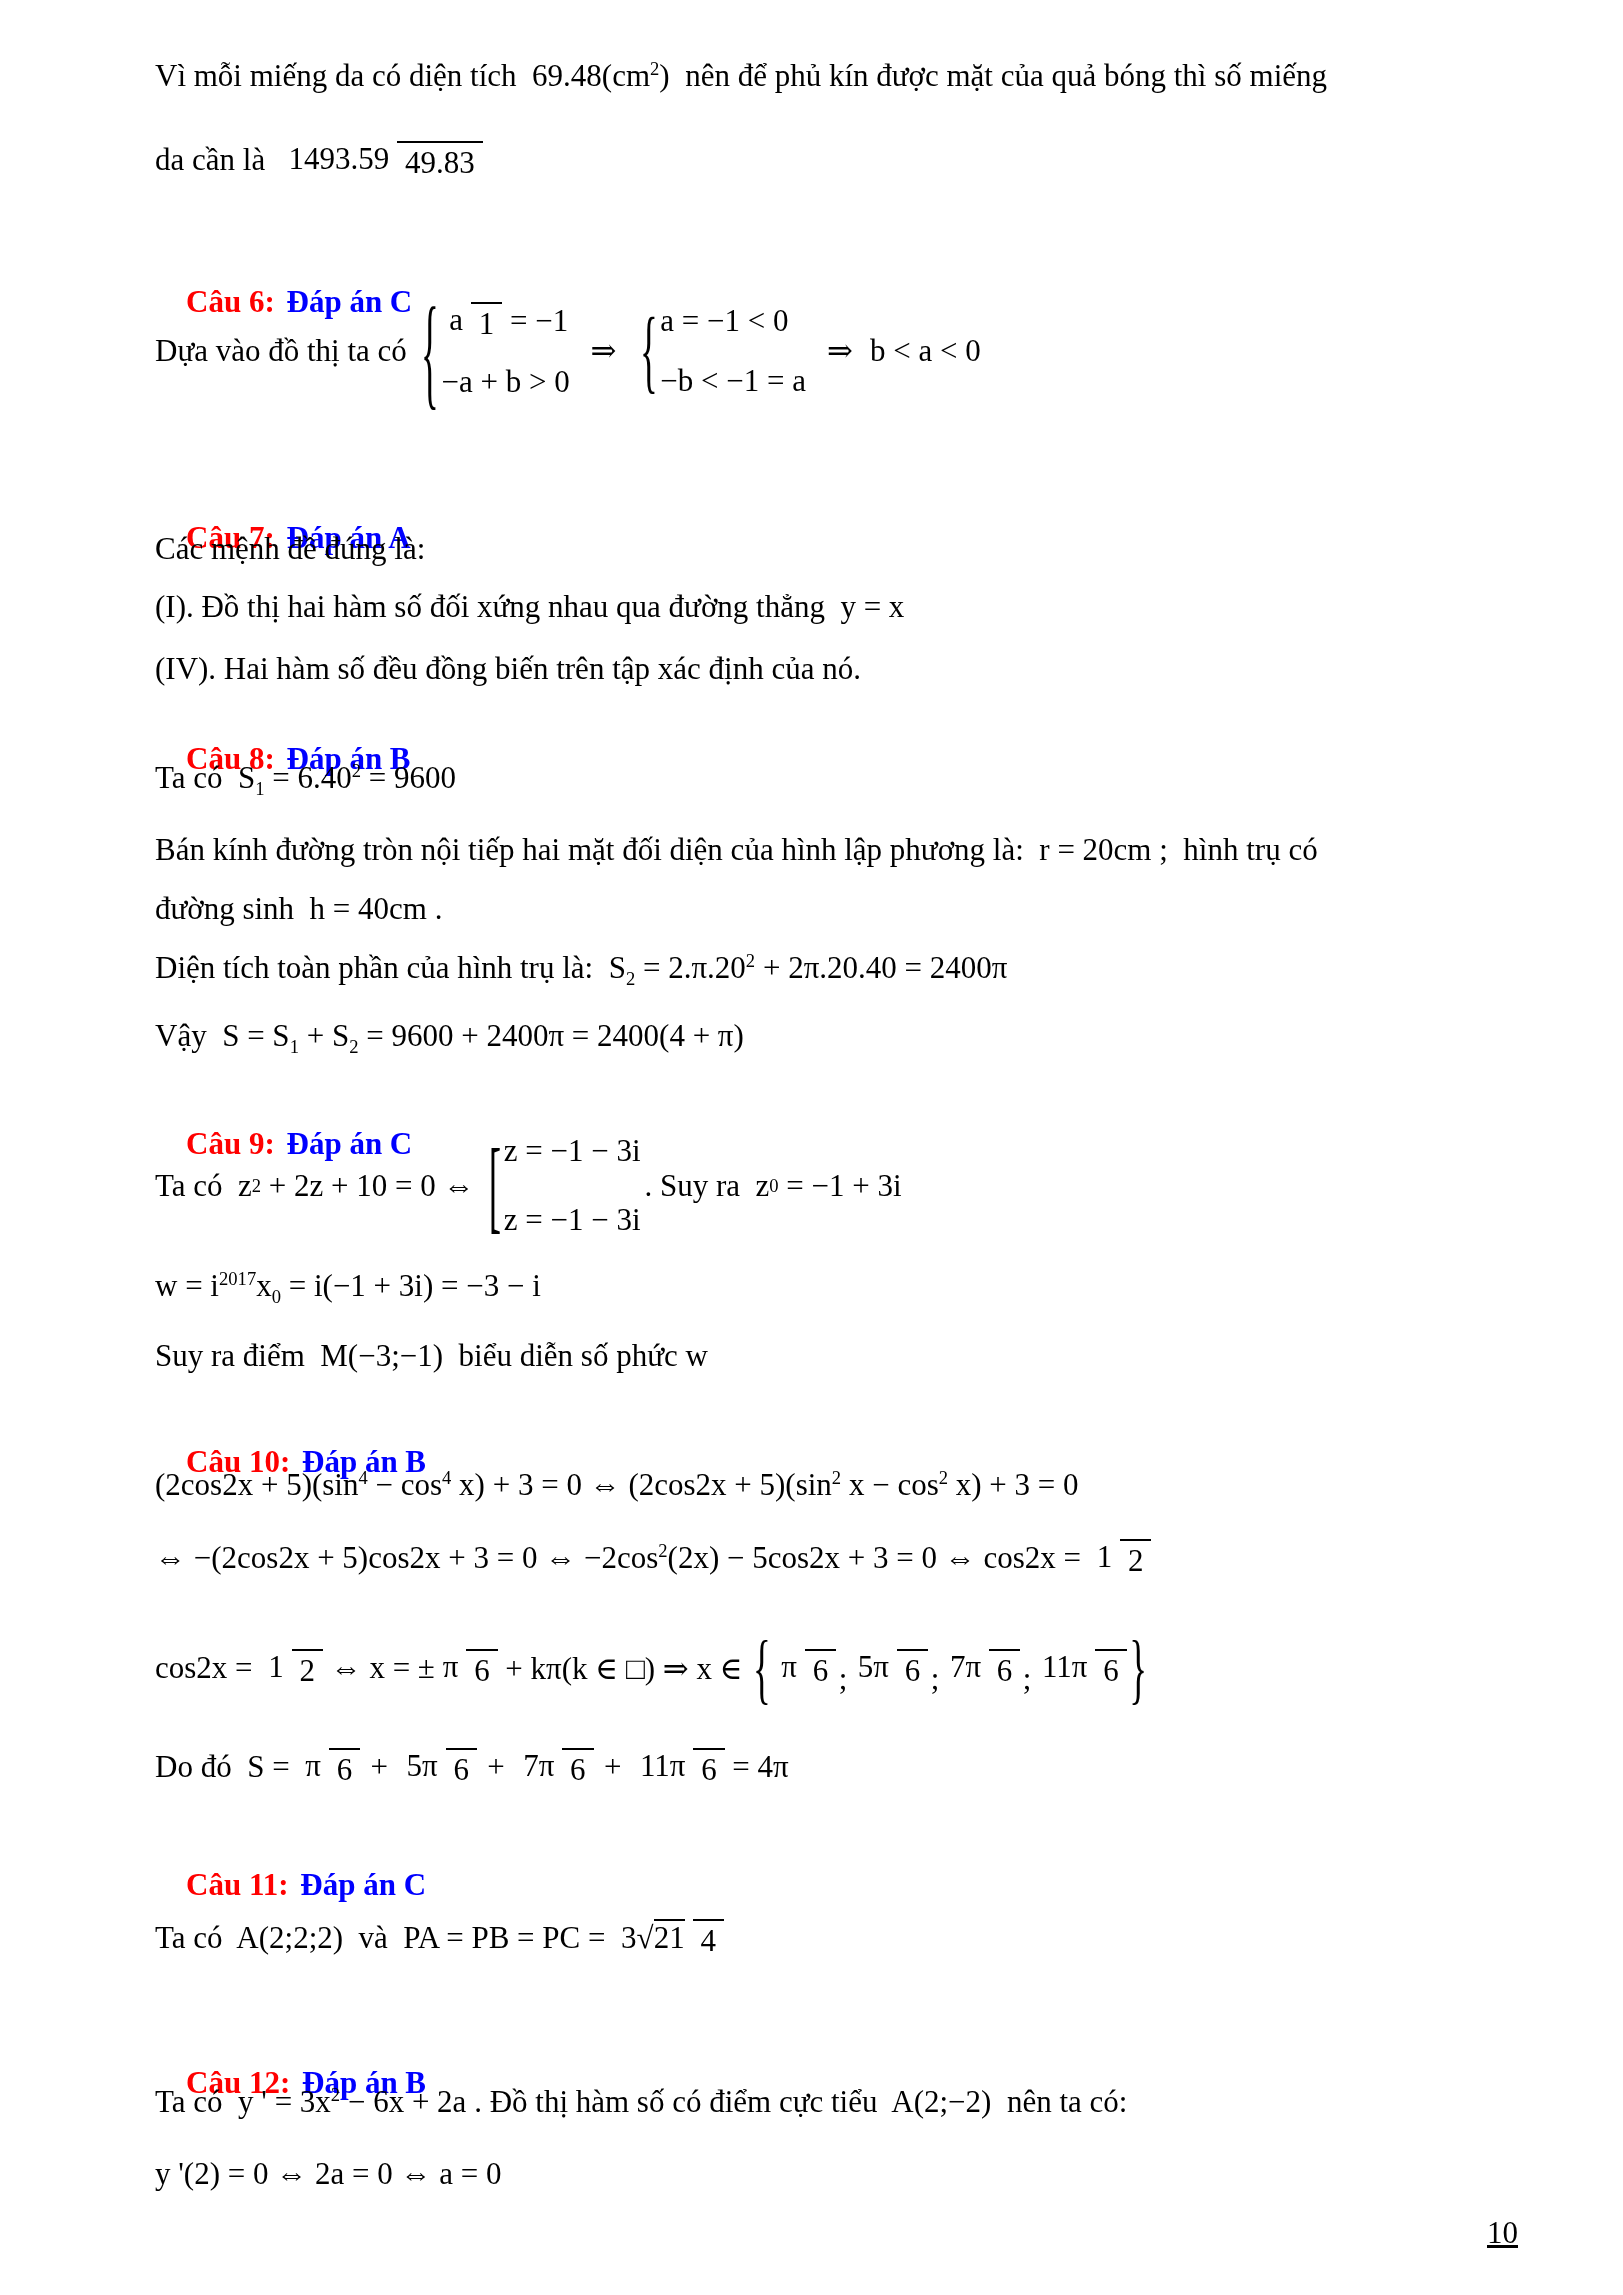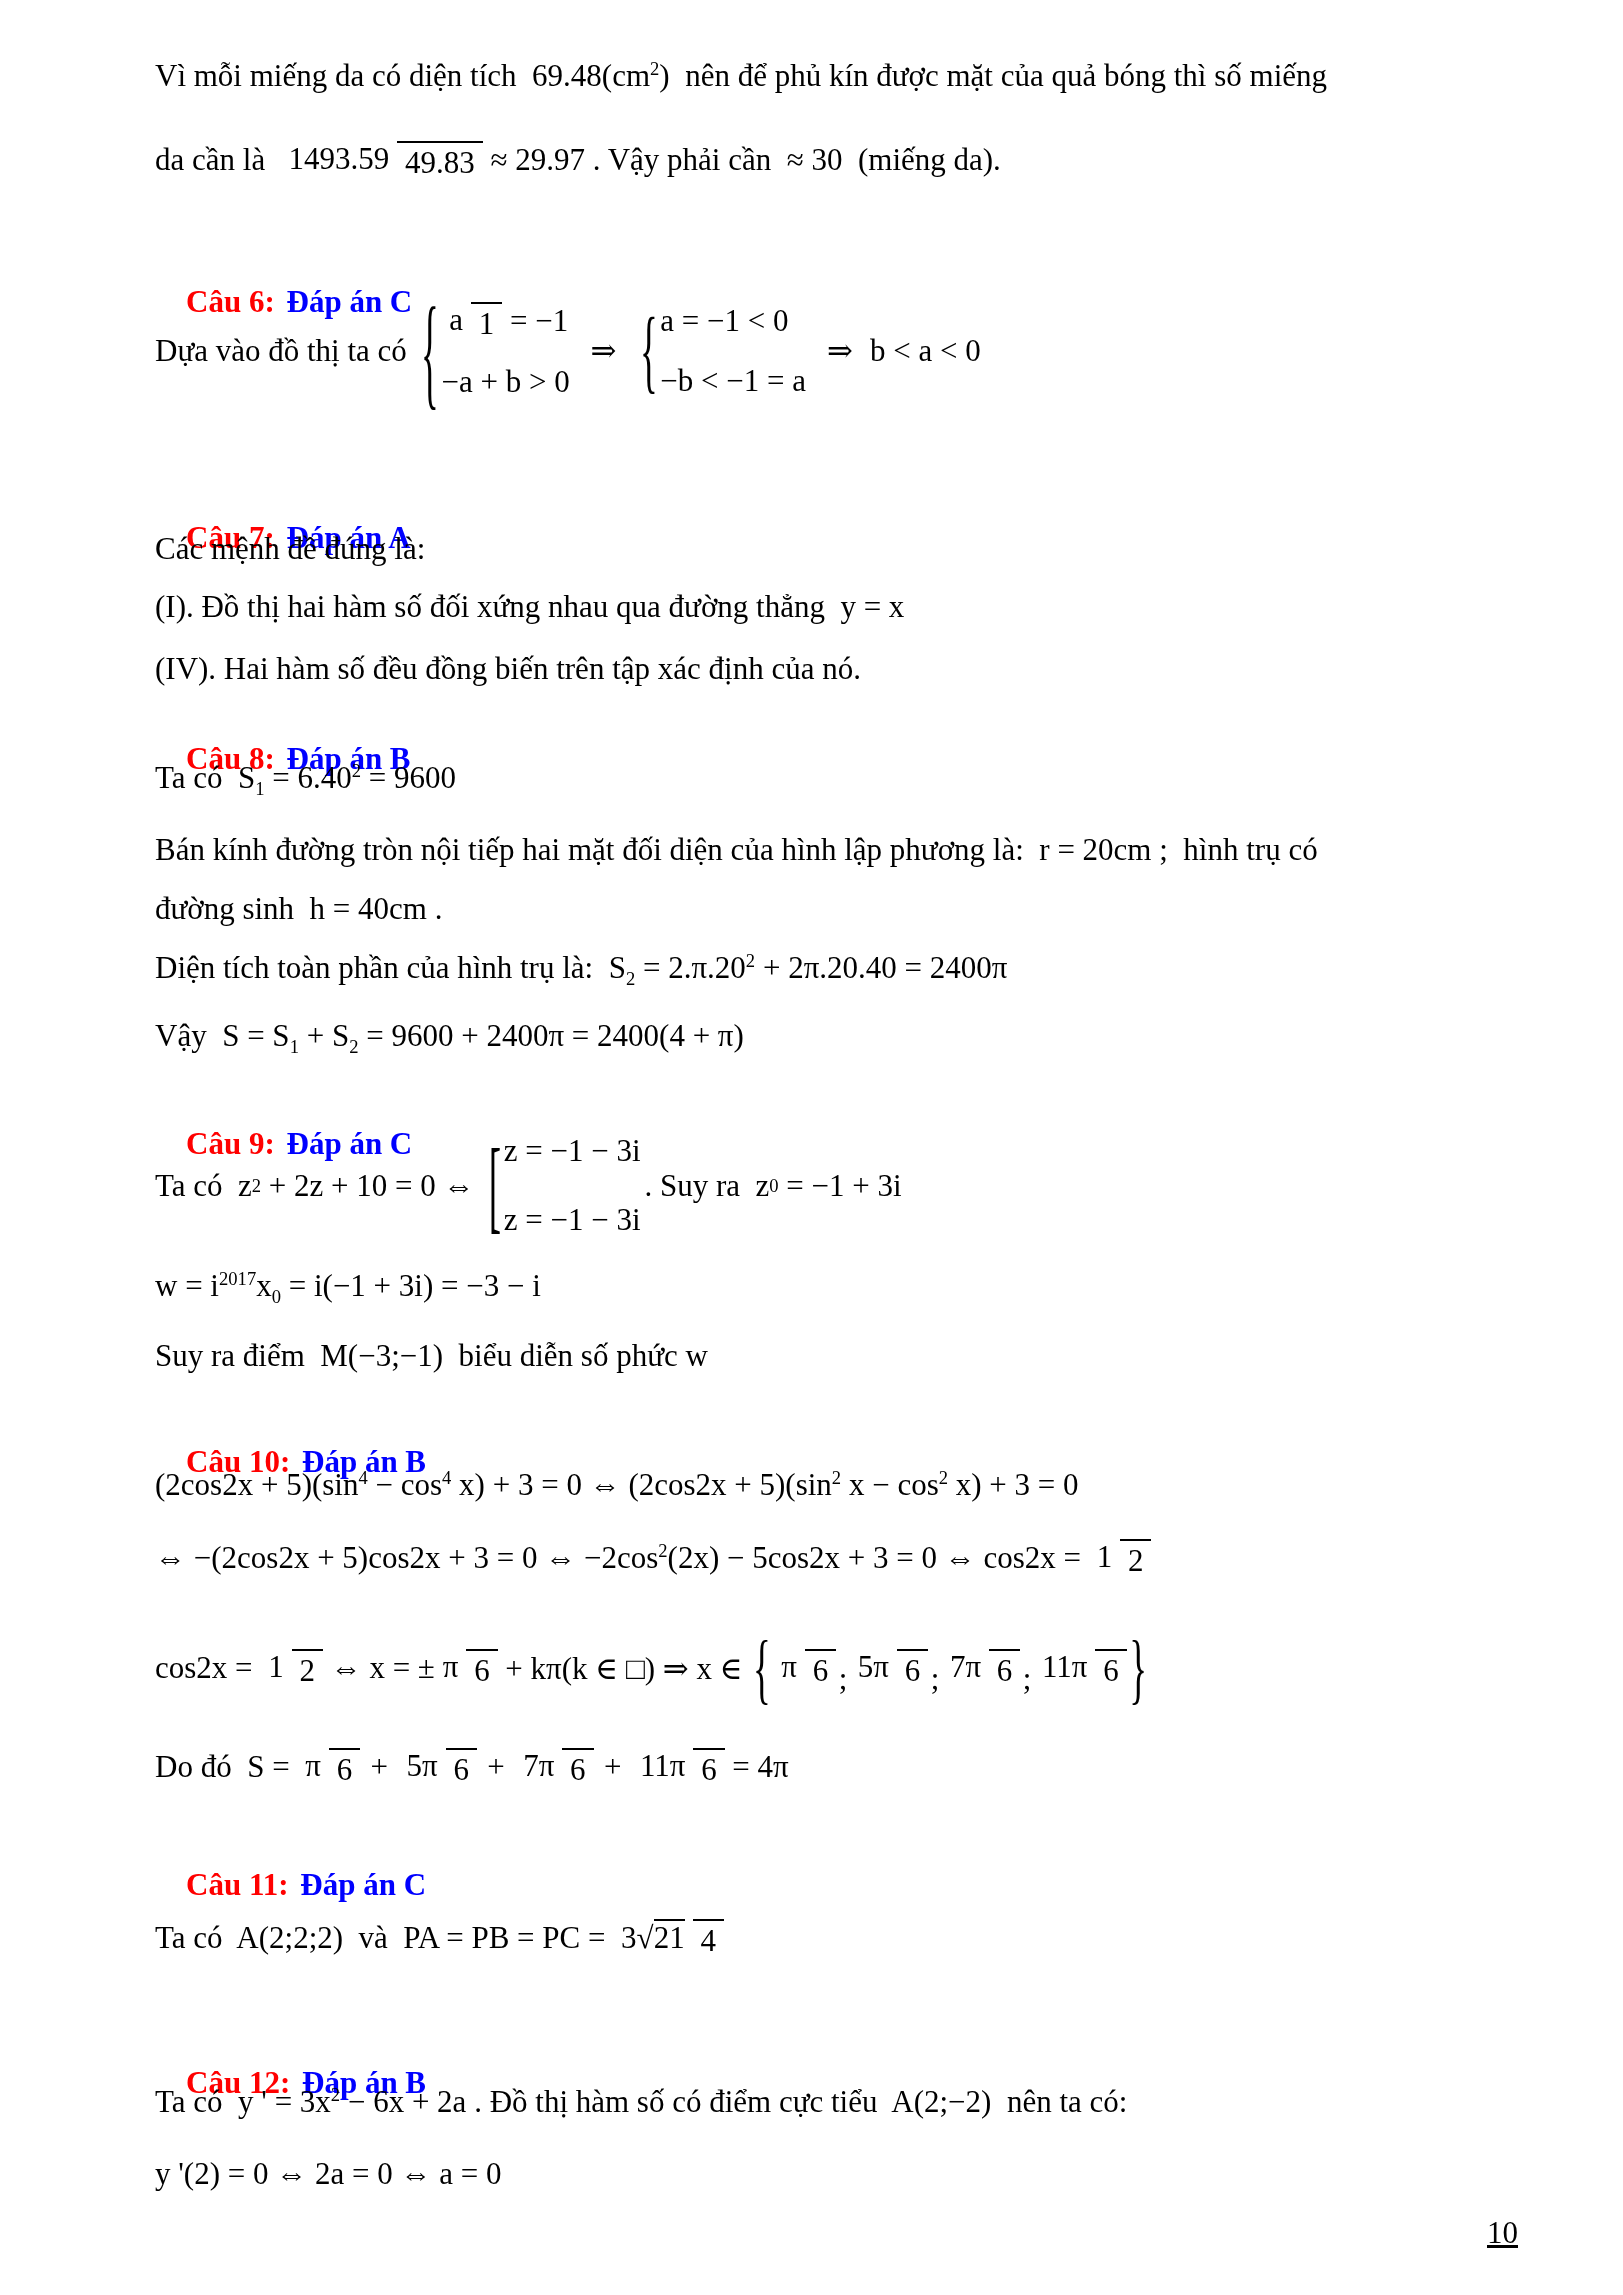--- a/index.html
+++ b/index.html
@@ -33,21 +33,20 @@
 </head>
 <body>
 
 <div>
 
   <div class="line" style="top:58px"><span>Vì mỗi miếng da có diện tích  69.48(cm</span><sup>2</sup><span>)  nên để phủ kín được mặt của quả bóng thì số miếng</span></div>
 
   <div class="line m" style="top:141px">
     <span>da cần là  </span>
     <span class="frac"><span class="num">1493.59</span><span class="den">49.83</span></span>
-    <span> ≈ 29.97 . Vậy phải cần  ≈ 30  (miếng da).</span>
   </div>
 
   <div class="line qh" style="top:248px">
     <span class="ql">Câu 6:</span><span class="qa">Đáp án C</span>
   </div>
 
   <div class="line m" style="top:302px">
     <span>Dựa vào đồ thị ta có </span>
     <span class="sys">
       <span class="stretchy" style="--sy:3.4">{</span>

